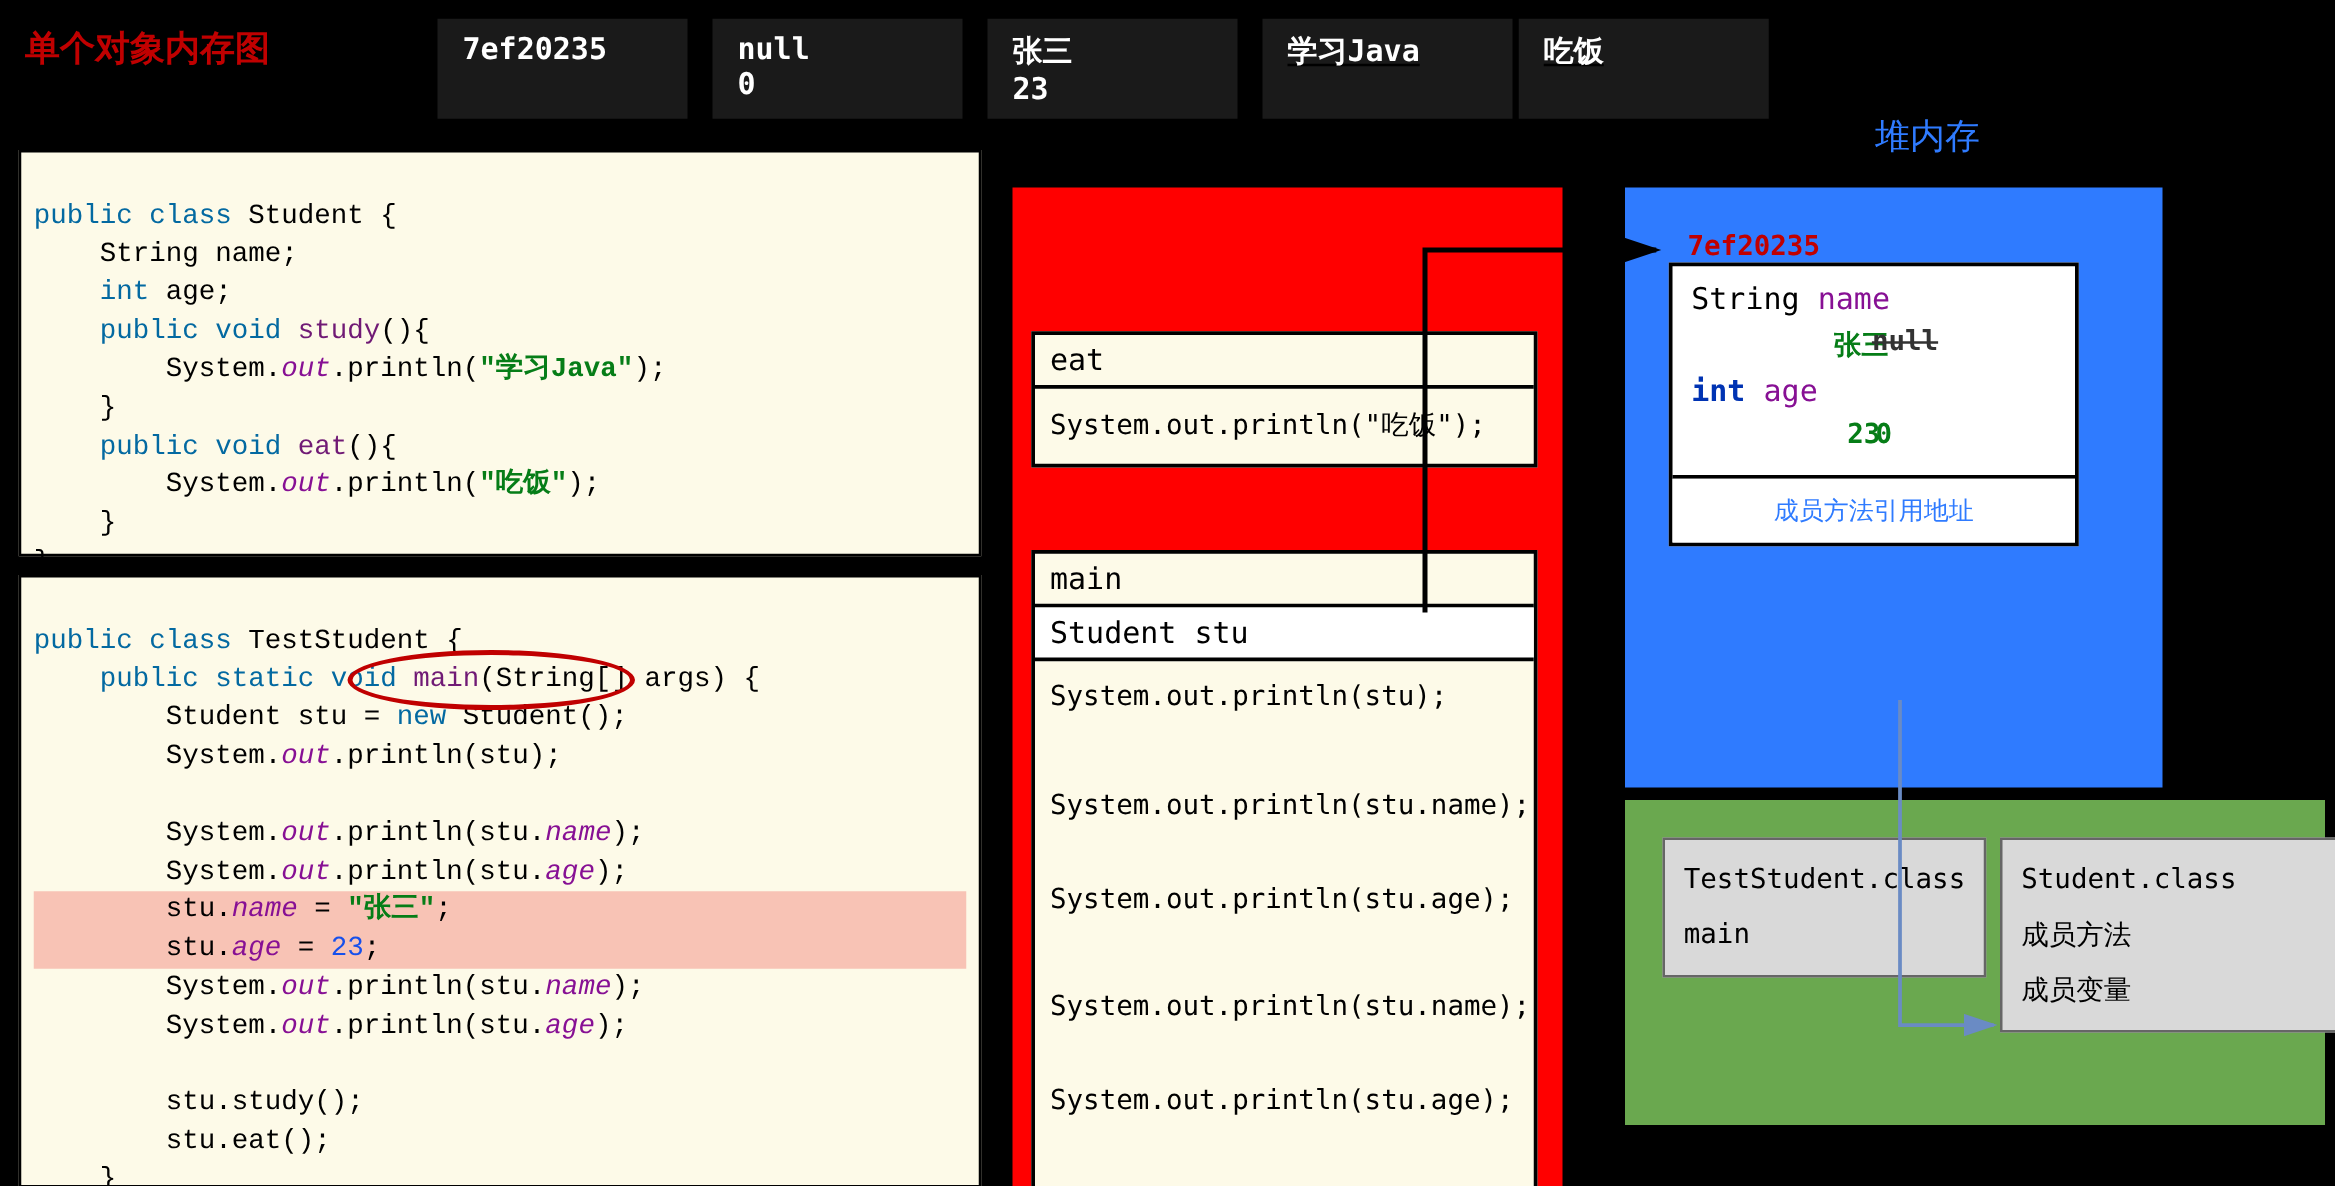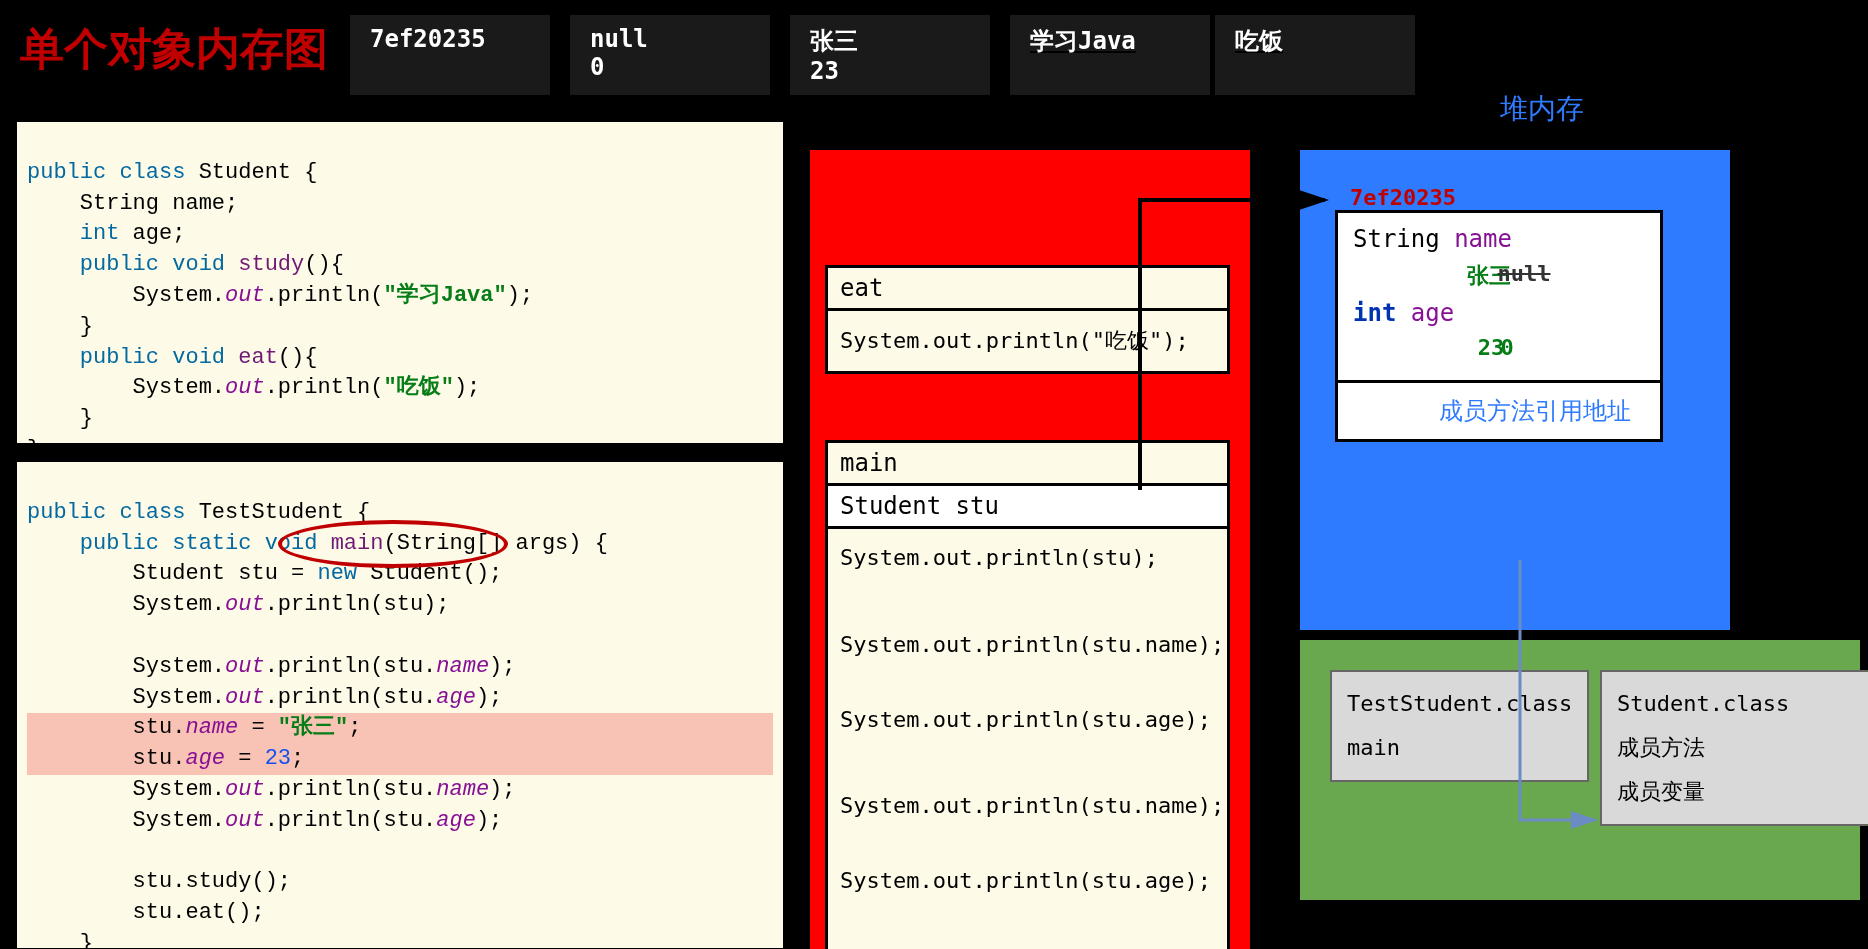--- a/index.html
+++ b/index.html
@@ -9,21 +9,21 @@
     width: 1868px;
     height: 949px;
     position: relative;
     overflow: hidden;
   }
   .title {
     position: absolute;
     top: 20px;
     left: 20px;
     color: #c00000;
-    font-size: 44px;
+    font-size: 28px;
     font-weight: bold;
   }
   .top-boxes {
     position: absolute;
     top: 15px;
     left: 350px;
     display: flex;
     gap: 20px;
   }
   .top-box {
@@ -135,22 +135,22 @@
   }
   .heap-fields { padding: 12px 15px; border-bottom: 3px solid #000; }
   .heap-field-type .kw { color: #0033b3; font-weight: bold; }
   .heap-val { text-align: center; padding: 8px 0; color: #067d17; font-weight: bold; position: relative; font-size: 22px; }
   .heap-val .overlay { position: absolute; left: 50%; transform: translateX(-50%); color: #067d17; }
   .heap-method-ref {
     background: #fff;
     padding: 12px 29px;
     color: #2f7bff;
     font-family: "Microsoft YaHei", sans-serif;
-    font-size: 24px;
-    text-align: right;
+    font-size: 20px;
+    text-align: center;
   }
   
   .method-area {
     position: absolute;
     left: 1300px;
     top: 640px;
     width: 560px;
     height: 260px;
     background: #6aa84f;
   }

